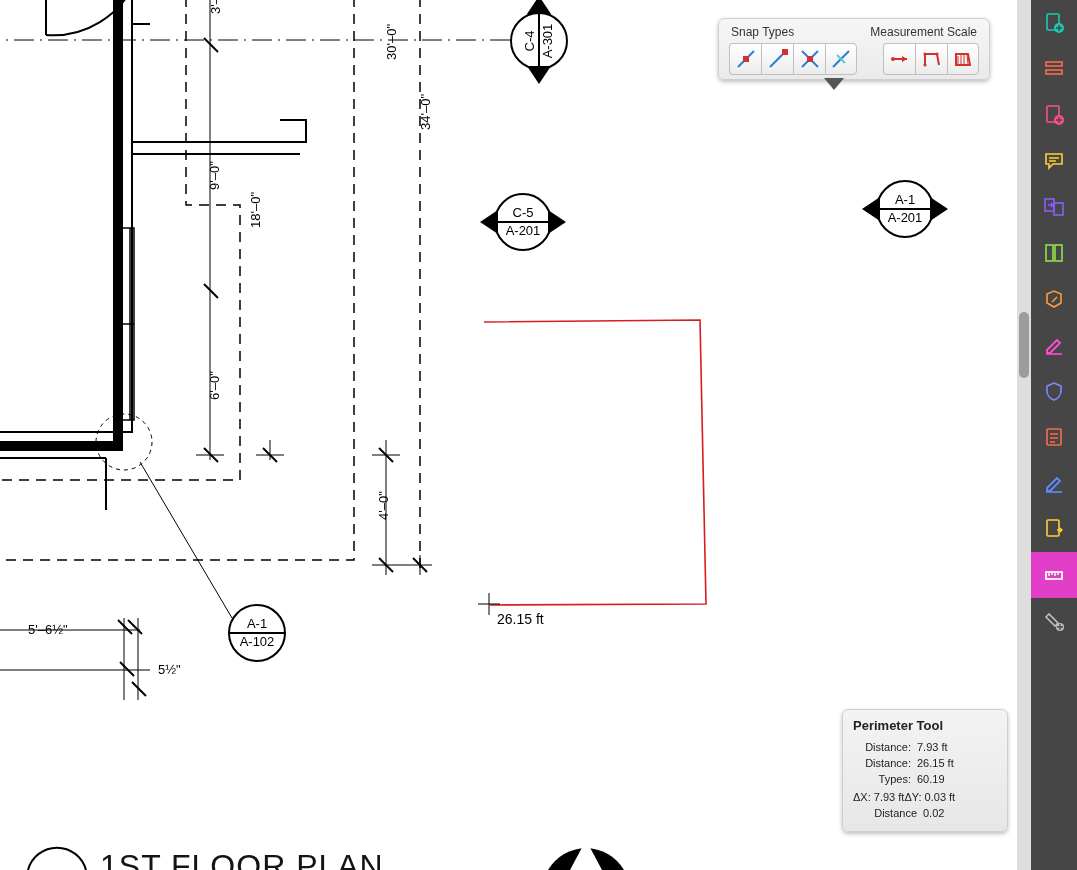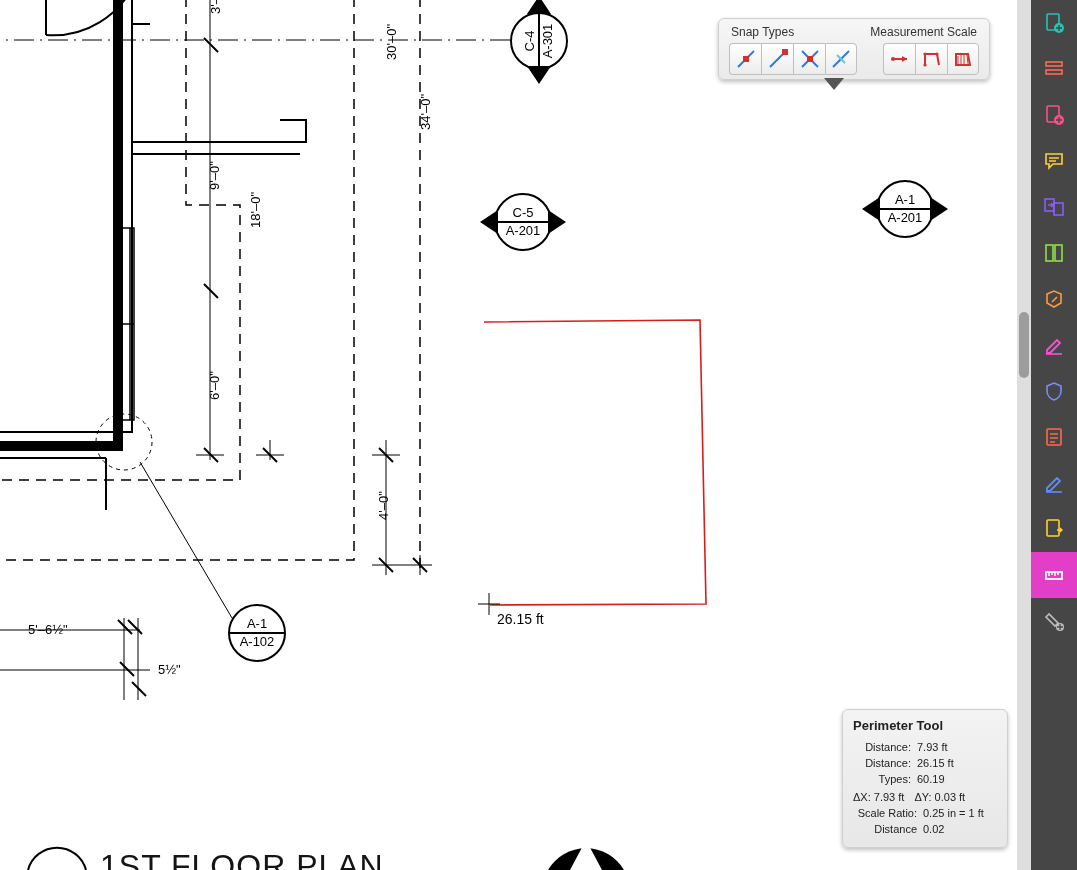--- a/index.html
+++ b/index.html
@@ -23,21 +23,21 @@
   .snap-btn{width:32px;height:32px;border:1px solid #bfbfbf;border-right:none;background:linear-gradient(#fff,#ececec);display:flex;align-items:center;justify-content:center;cursor:pointer}
   .snap-btn:first-child{border-top-left-radius:4px;border-bottom-left-radius:4px}
   .snap-btn:last-child{border-right:1px solid #bfbfbf;border-top-right-radius:4px;border-bottom-right-radius:4px}
   #snap-caret{position:absolute;left:824px;top:78px;width:0;height:0;border-left:10px solid transparent;border-right:10px solid transparent;border-top:12px solid #555}
 
   
   #perim{position:absolute;left:842px;top:709px;width:166px;background:linear-gradient(#f3f3f3,#e7e7e7);border:1px solid #cfcfcf;border-radius:6px;box-shadow:0 2px 4px rgba(0,0,0,.25);padding:8px 10px 10px;font-size:11px;color:#222}
   #perim .title{font-weight:bold;font-size:13px;margin-bottom:6px}
   #perim .row{display:flex;justify-content:flex-start;gap:6px;line-height:16px}
   #perim .row .lab{width:58px;text-align:right}
-  #perim .drow{display:flex;gap:10px;line-height:16px;margin-top:2px}
+  #perim .drow{display:flex;line-height:16px;margin-top:2px}
   #perim .drow span{white-space:nowrap}
 
   
   #plan{position:absolute;left:0;top:0}
 
   
   .callout{position:absolute;width:58px;height:58px;border:2px solid #000;border-radius:50%;background:#fff;display:flex;flex-direction:column;align-items:center;justify-content:center;font-size:13px;font-family:Helvetica;line-height:14px}
   .callout .divider{width:100%;height:2px;background:#000;margin:1px 0}
   .callout-arrow{position:absolute;width:0;height:0}
   .arr-left{border-top:12px solid transparent;border-bottom:12px solid transparent;border-right:18px solid #000}
@@ -269,24 +269,20 @@
     </div>
   <div class="row">
       <span class="lab">Types:</span>
       <span>60.19</span>
     </div>
   <div class="drow">
     <span><span>ΔX:</span> <span>7.93 ft</span></span>
     <span><span>ΔY:</span> <span>0.03 ft</span></span>
   </div>
   <div class="row">
-      <span class="lab" style="width:64px">Scale Ratio:</span>
-      <span>0.25 in = 1 ft</span>
-    </div>
-  <div class="row">
       <span class="lab" style="width:64px">Distance</span>
       <span>0.02</span>
     </div>
 </div>
 
 <div id="scroll-gutter">
   <div id="scroll-thumb"></div>
 </div>
 
 <div id="sidebar">

